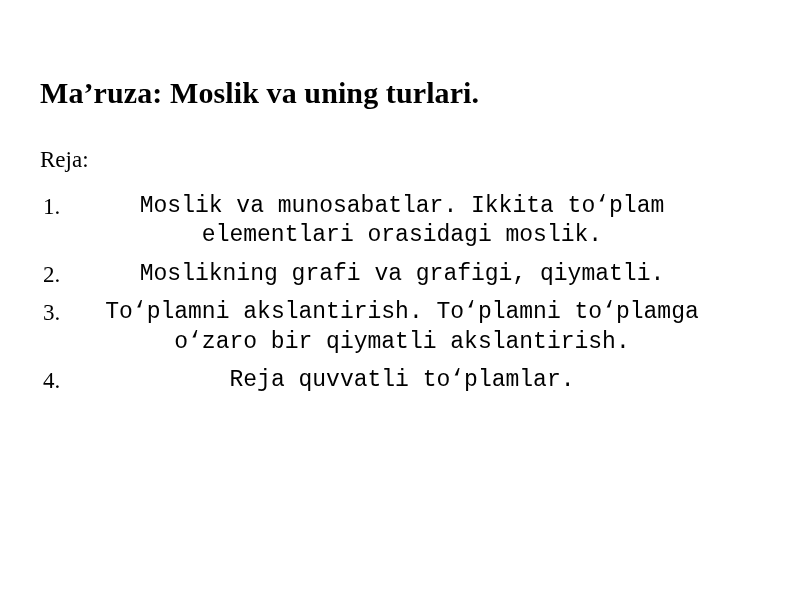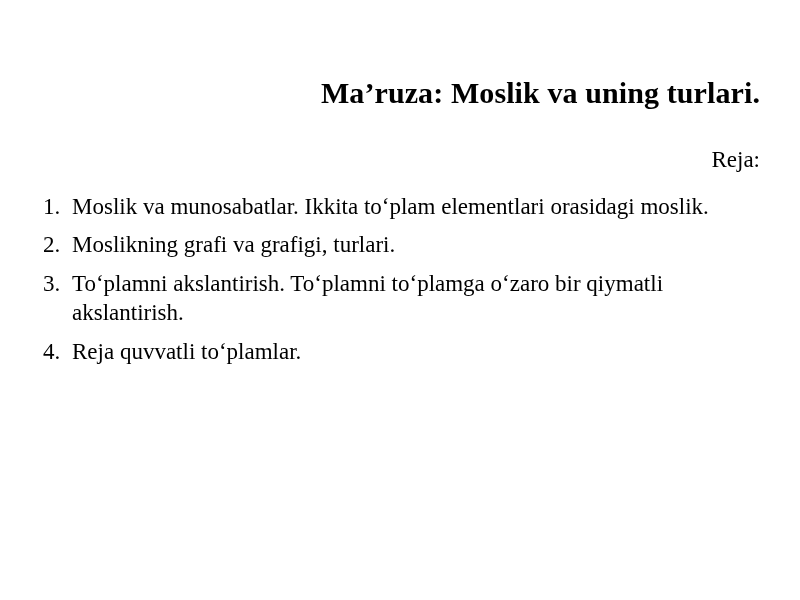--- a/index.html
+++ b/index.html
@@ -18,32 +18,32 @@
     position: relative;
     width: 800px;
     height: 600px;
     box-sizing: border-box;
   }
   .slide-title {
     position: absolute;
     top: 76px;
     left: 40px;
     width: 720px;
-    text-align: right;
+    text-align: left;
     font-size: 30px;
     font-weight: bold;
     line-height: 1.15;
     letter-spacing: 0.1px;
   }
   .subtitle {
     position: absolute;
     top: 146px;
     left: 40px;
     width: 720px;
-    text-align: right;
+    text-align: left;
     font-size: 23px;
     line-height: 1.2;
   }
   .list {
     position: absolute;
     top: 192px;
     left: 38px;
     width: 712px;
   }
   .list-item {
@@ -55,43 +55,44 @@
   }
   .list-number {
     width: 34px;
     flex: 0 0 34px;
     text-align: left;
     padding-left: 5px;
     box-sizing: border-box;
   }
   .list-text {
     flex: 1 1 auto;
-    text-align: left;
+    text-align: center;
     padding-right: 18px;
+    font-family: Liberation Mono, monospace;
   }
 </style>
 </head>
 <body>
 
 <div class="slide">
 
   <div class="slide-title">Ma’ruza: Moslik va uning turlari.</div>
 
   <div class="subtitle">Reja:</div>
 
   <div class="list">
 
     <div class="list-item">
       <span class="list-number">1.</span>
       <span class="list-text">Moslik va munosabatlar. Ikkita to‘plam elementlari orasidagi moslik.</span>
     </div>
 
     <div class="list-item">
       <span class="list-number">2.</span>
-      <span class="list-text">Moslikning grafi va grafigi, turlari.</span>
+      <span class="list-text">Moslikning grafi va grafigi, qiymatli.</span>
     </div>
 
     <div class="list-item">
       <span class="list-number">3.</span>
       <span class="list-text">To‘plamni akslantirish. To‘plamni to‘plamga o‘zaro bir qiymatli akslantirish.</span>
     </div>
 
     <div class="list-item">
       <span class="list-number">4.</span>
       <span class="list-text">Reja quvvatli to‘plamlar.</span>

